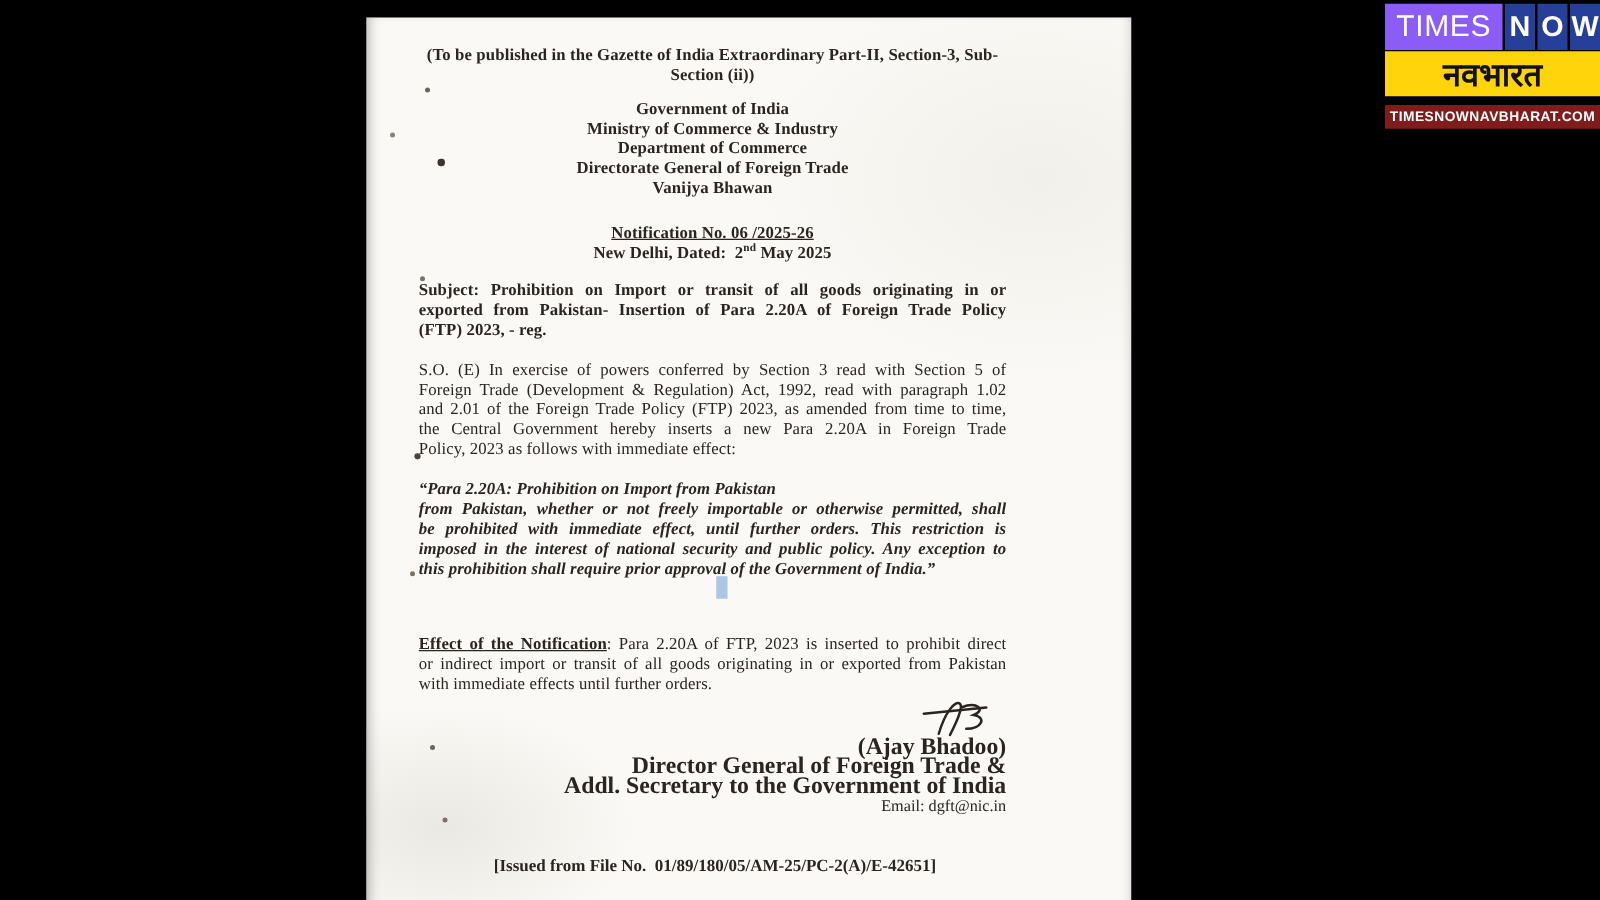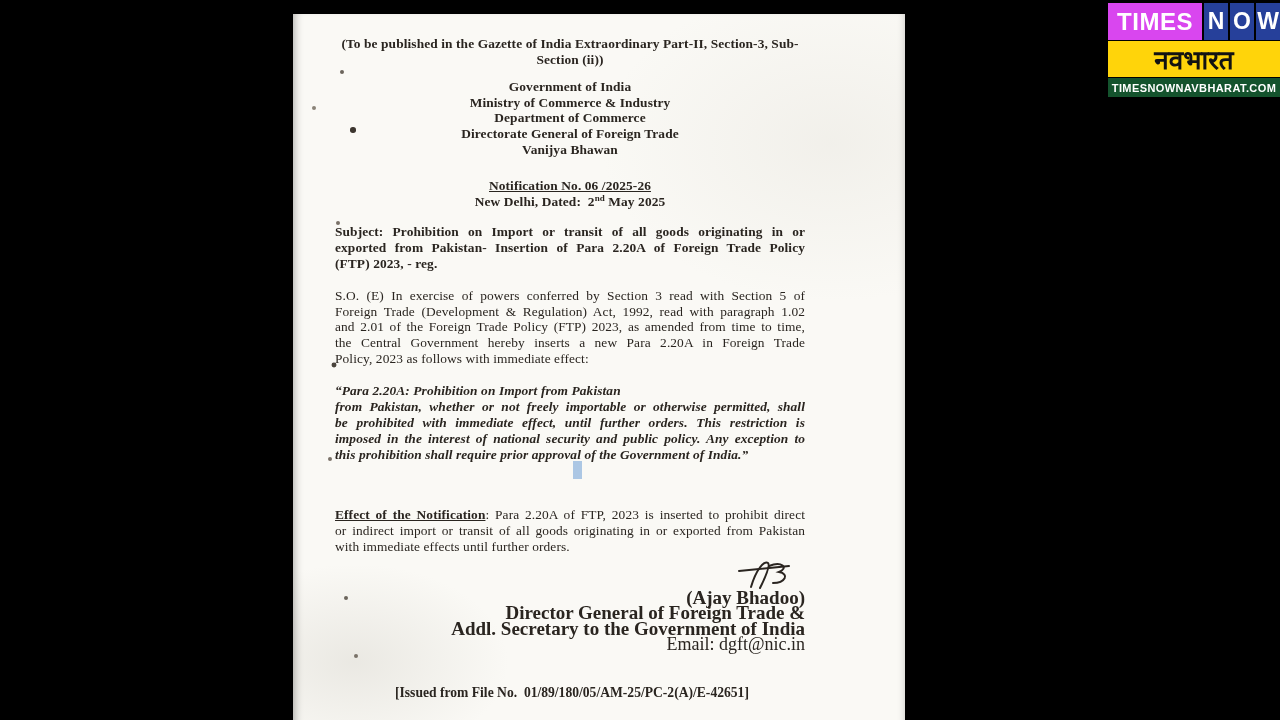--- a/index.html
+++ b/index.html
@@ -35,21 +35,21 @@
   .subject  { margin-top:15px; }
   .so       { margin-top:17px; }
   .quote    { margin-top:17px; font-style:italic; font-weight:bold; }
   .quote .line { line-height:15.9px; }
   .effect   { margin-top:44px; }
   .effect .line { line-height:16.4px; }
 
   .signblock { margin-top:2px; text-align:right; }
   .signature-wrap { padding-right:10px; height:32px; }
   .signname  { font-size:19px; line-height:15.6px; font-weight:bold; }
-  .signemail { font-size:18px; line-height:15.6px; }
+  .signemail { font-size:13px; line-height:15.6px; }
 
   .fileline { margin-top:33px; padding-left:60px; font-weight:bold; font-size:13.6px; }
 
   
   .specks { position:absolute; left:0; top:0; width:2px; height:2px; border-radius:50%;
     background:transparent;
     box-shadow:
       59px 115px 0 2px #3c362f,
       48px  57px 0 1px #6b655c,
       44px 208px 0 1px #7a7268,
@@ -61,29 +61,29 @@
   }
   .selection-artifact {
     position:absolute; left:280px; top:447px; width:9px; height:18px;
     background:rgba(108,158,214,.55);
   }
 
   
   .logo { position:absolute; right:0; top:3px; width:172px;
     font-family:"Liberation Sans", sans-serif; }
   .logo-row1 { display:flex; gap:2px; height:37px; }
-  .logo-times { flex:1; background:#d946ef; color:#fff; font-weight:bold;
+  .logo-times { flex:1; background:#8b5cf6; color:#fff; font-weight:normal;
     font-size:24px; letter-spacing:.5px; display:flex; align-items:center; justify-content:center; }
   .now-letter { width:24px; background:#26409a; color:#fff; font-weight:bold;
     font-size:23px; display:flex; align-items:center; justify-content:center; }
   .logo-now { display:flex; gap:2px; }
   .logo-hindi { height:36px; margin-top:1px; background:#ffd40a; color:#121212;
     font-weight:bold; font-size:26px; display:flex; align-items:center; justify-content:center;
     font-family:Liberation Serif, serif; }
-  .logo-site { height:19px; margin-top:1px; background:#14532d; color:#fff;
+  .logo-site { height:19px; margin-top:7px; background:#7f1d1d; color:#fff;
     font-weight:bold; font-size:11px; letter-spacing:.4px;
     display:flex; align-items:center; justify-content:center; }
 </style>
 </head>
 <body>
 
 <div class="stage">
 
   <div class="page">
     <div class="content">

